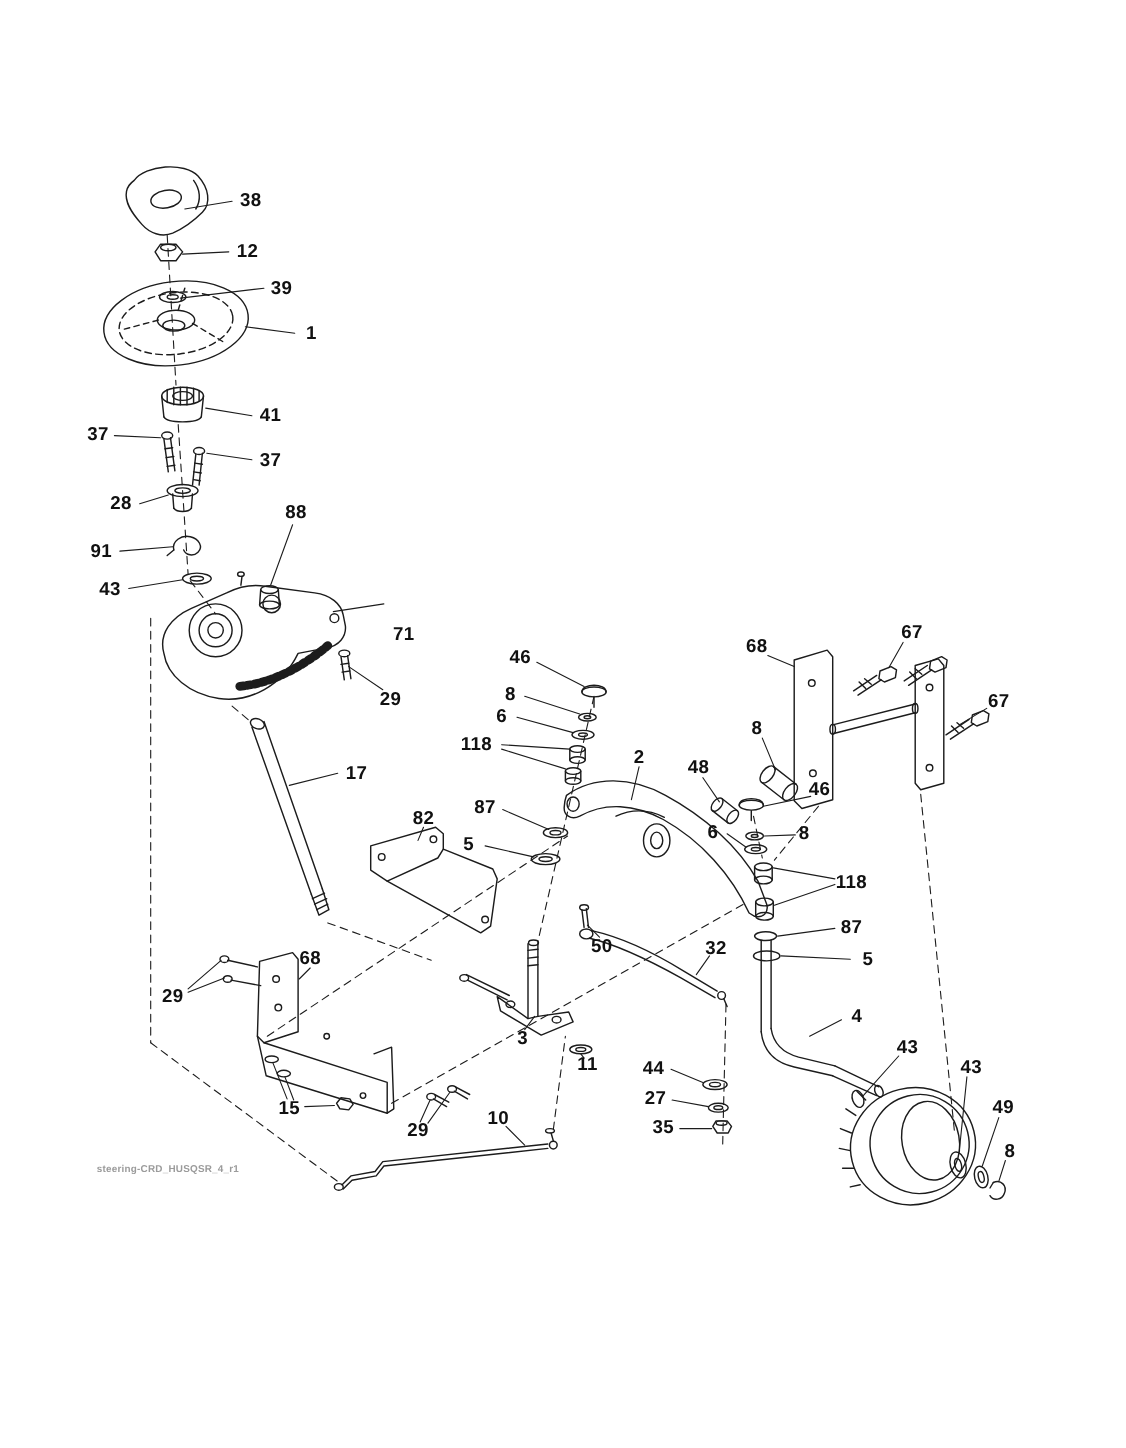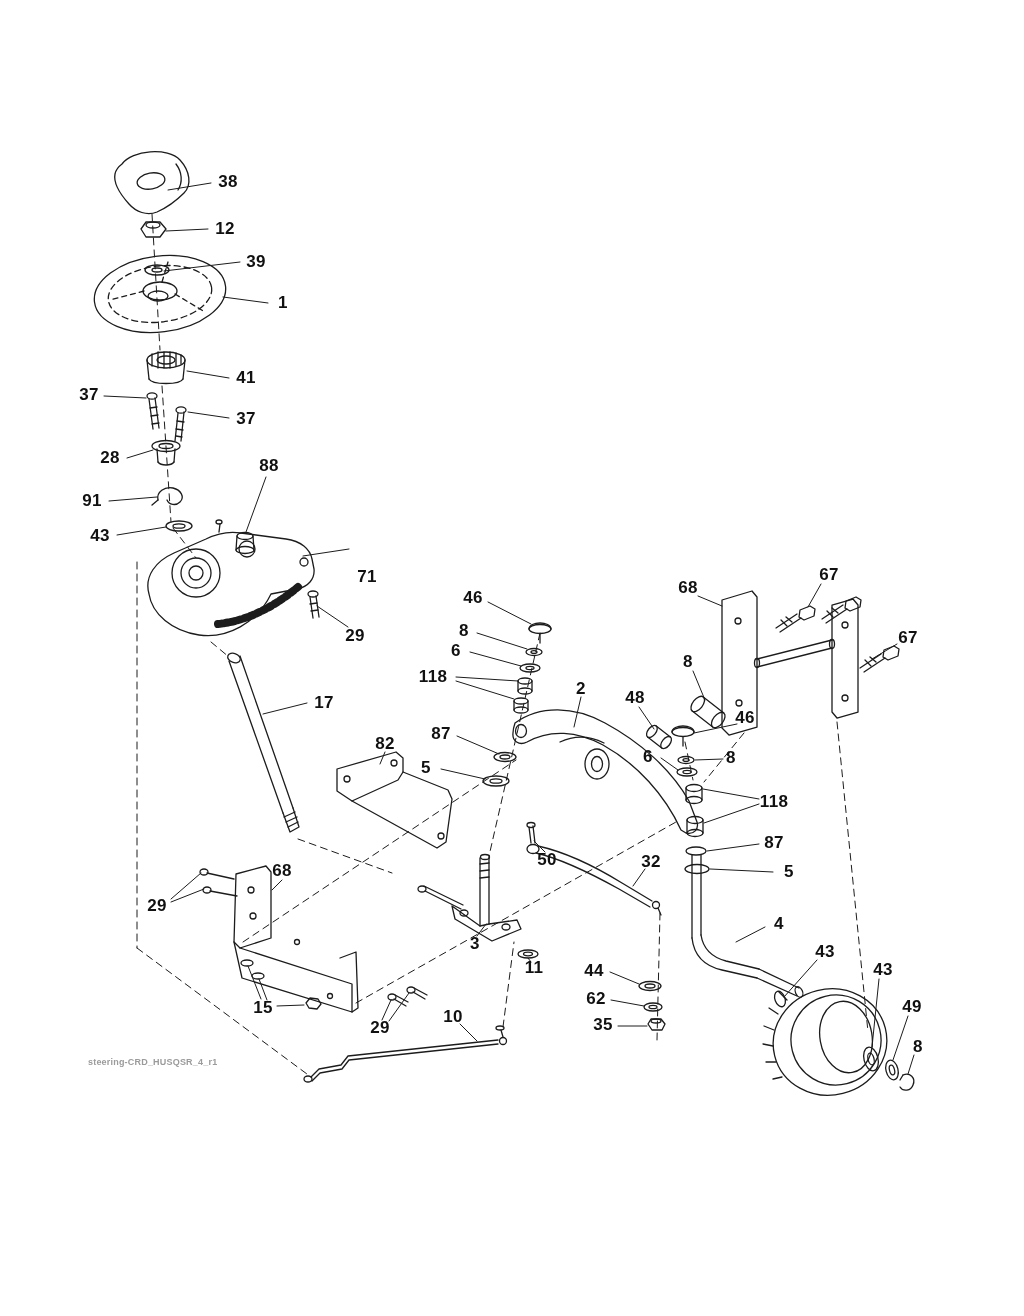--- a/index.html
+++ b/index.html
@@ -444,21 +444,21 @@
   <div class="co" style="left:547px;top:860px">50</div>
   <div class="co" style="left:651px;top:862px">32</div>
   <div class="co" style="left:475px;top:944px">3</div>
   <div class="co" style="left:534px;top:968px">11</div>
   <div class="co" style="left:282px;top:871px">68</div>
   <div class="co" style="left:157px;top:906px">29</div>
   <div class="co" style="left:263px;top:1008px">15</div>
   <div class="co" style="left:380px;top:1028px">29</div>
   <div class="co" style="left:453px;top:1017px">10</div>
   <div class="co" style="left:594px;top:971px">44</div>
-  <div class="co" style="left:596px;top:999px">62</div>
+  <div class="co" style="left:596px;top:999px">27</div>
   <div class="co" style="left:603px;top:1025px">35</div>
   <div class="co" style="left:779px;top:924px">4</div>
   <div class="co" style="left:825px;top:952px">43</div>
   <div class="co" style="left:883px;top:970px">43</div>
   <div class="co" style="left:912px;top:1007px">49</div>
   <div class="co" style="left:918px;top:1047px">8</div>
 </div>
 
 <div class="watermark" style="left:88px;top:1057px">steering-CRD_HUSQSR_4_r1</div>
 

